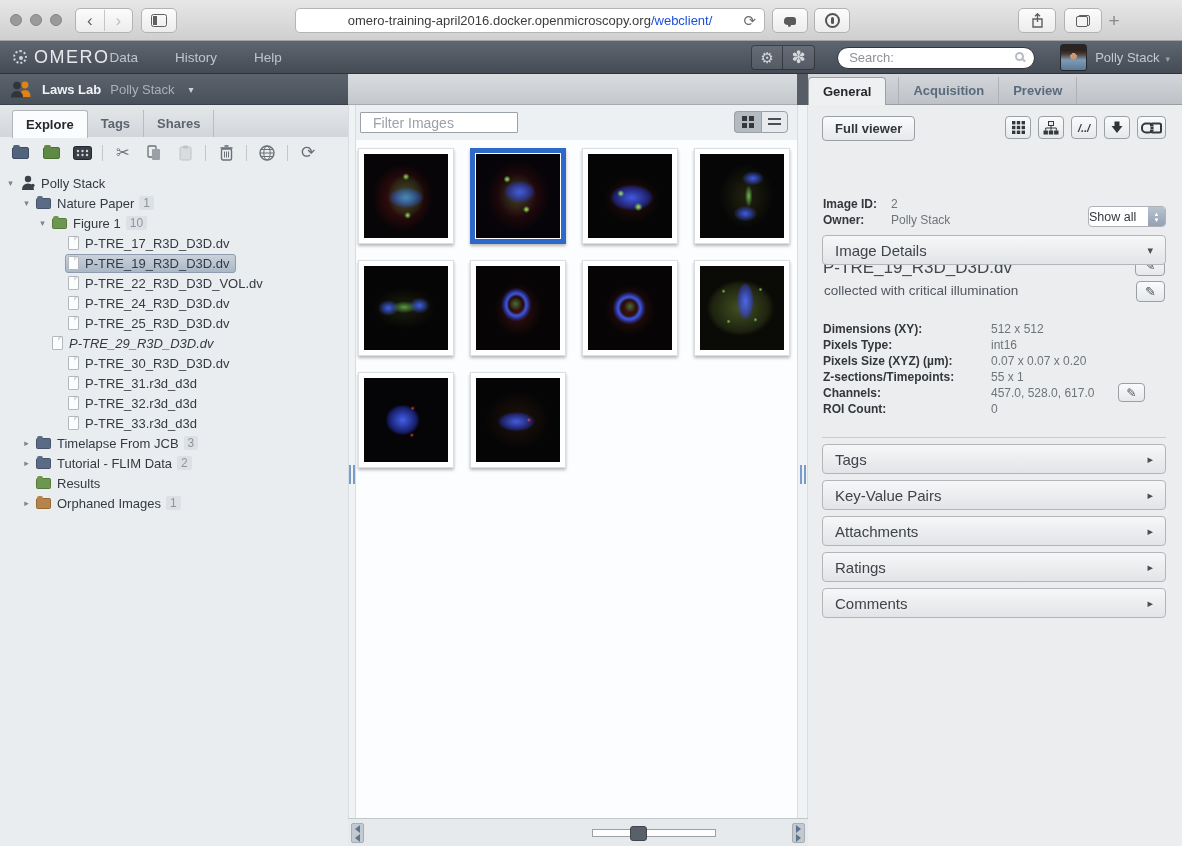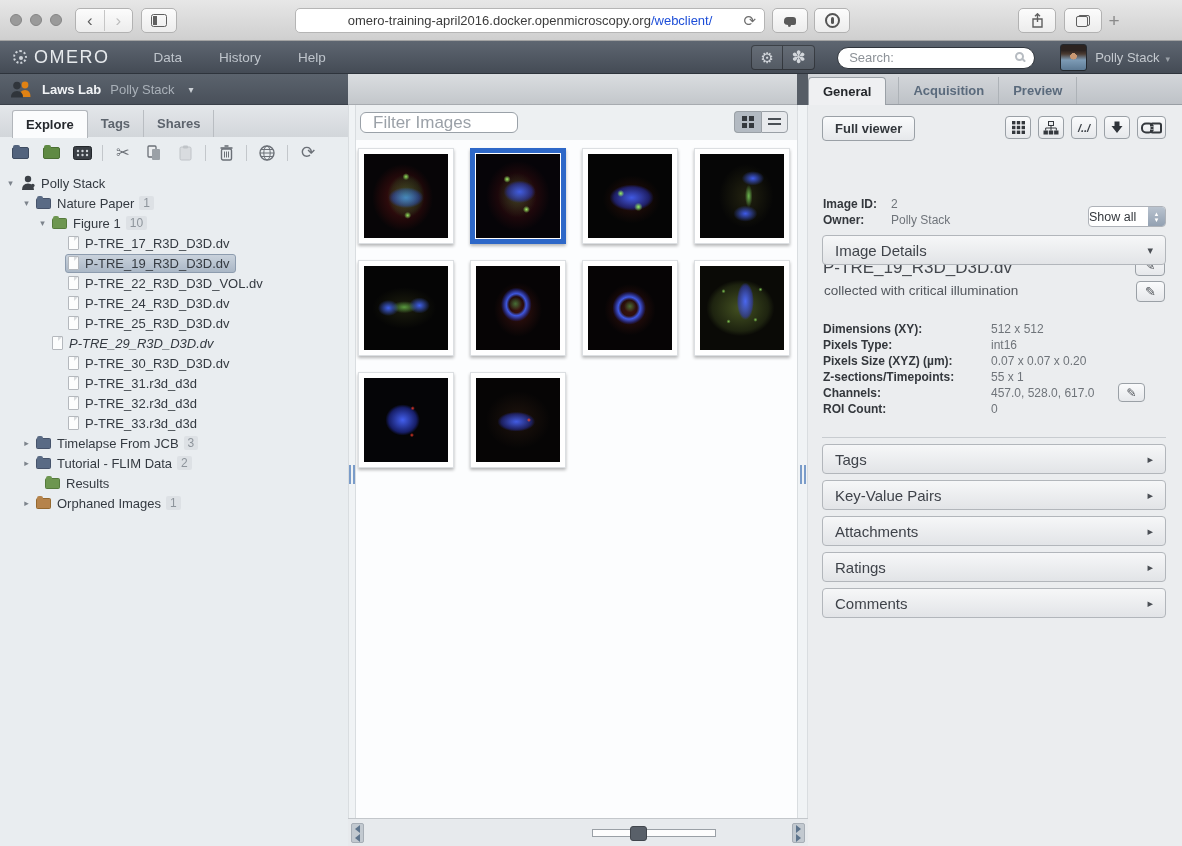--- a/index.html
+++ b/index.html
@@ -40,21 +40,21 @@
     justify-content:center; color:#8a8a8a; font-size:19px; }
 
   
   .oheader { position:absolute; left:0; top:41px; width:1182px; height:33px;
     background:linear-gradient(#5e6671,#444b55); border-bottom:1px solid #2e343c;
     display:flex; align-items:center; }
   .logo { display:flex; align-items:center; margin-left:13px; }
   .logomark { width:14px; height:14px; border:2px dotted #cfd4da; border-radius:50%; position:relative; margin-right:7px; }
   .logomark::after { content:""; position:absolute; left:4px; top:4px; width:4px; height:4px; background:#cfd4da; border-radius:50%; }
   .logotext { color:#e6e9ec; font-size:18px; letter-spacing:1.5px; font-weight:500; }
-  .onav { display:flex; margin-left:44px; gap:37px; }
+  .onav { display:flex; gap:37px; }
   .onav .item { color:#bfc5cc; font-size:13.5px; cursor:default; }
   .hdr-right { position:absolute; right:0; top:0; height:33px; display:flex; align-items:center; }
   .hbtn { width:32px; height:25px; background:rgba(255,255,255,.07); border:1px solid rgba(0,0,0,.4);
     display:flex; align-items:center; justify-content:center; color:#d3d7dc; font-size:15px; }
   .hbtn.gear { border-radius:4px 0 0 4px; }
   .hbtn.apps { border-radius:0 4px 4px 0; border-left:none; font-size:17px; }
   .searchbox { position:relative; margin-left:22px; width:198px; height:22px; background:#fff; border-radius:12px;
     border:1px solid #30353c; }
   .searchbox input { width:100%; height:100%; border:none; outline:none; background:transparent; border-radius:12px;
     padding:0 26px 0 11px; font-size:13px; color:#444; font-family:inherit; }
@@ -125,22 +125,22 @@
   .split { position:absolute; top:105px; bottom:0; background:#f0f3f5; border-left:1px solid #d9dde0; border-right:1px solid #d9dde0; }
   .split-l { left:348px; width:8px; }
   .split-r { left:797px; width:11px; }
   .split-r-top { position:absolute; left:797px; top:74px; width:11px; height:31px; background:#565d66; }
   .grip { position:absolute; left:50%; transform:translateX(-50%); top:360px; width:6px; height:19px;
     border-left:2px solid #7a9cc9; border-right:2px solid #7a9cc9; }
 
   
   .center { position:absolute; left:356px; top:105px; width:441px; height:741px; background:#fcfdfe; }
   .filterrow { height:35px; background:#edf0f2; position:relative; }
-  .filterinput { position:absolute; left:4px; top:7px; width:158px; height:21px; border:1px solid #9aa1a8; border-radius:6px;
-    padding:0 12px; font-size:17px; color:#444; background:#fff; outline:none; font-family:inherit; }
+  .filterinput { position:absolute; left:4px; top:7px; width:158px; height:21px; border:1px solid #9aa1a8; border-radius:1px;
+    padding:0 12px; font-size:14px; color:#444; background:#fff; outline:none; font-family:inherit; }
   .filterinput::placeholder { color:#9ba1a8; opacity:1; }
   .viewtoggle { position:absolute; right:9px; top:6px; display:flex; }
   .vbtn { width:27px; height:22px; border:1px solid #9aa0a6; display:flex; align-items:center; justify-content:center; background:#e8eaed; }
   .vbtn.grid { border-radius:4px 0 0 4px; background:#b3bac2; border-right:none; }
   .vbtn.list { border-radius:0 4px 4px 0; }
   .listglyph { width:13px; height:9px; background:repeating-linear-gradient(#4a4f55 0 2px, transparent 2px 5px); }
 
   .thumbs { position:absolute; left:0; top:35px; right:0; bottom:28px; overflow:hidden;
     display:flex; flex-wrap:wrap; align-content:flex-start; gap:16px; padding:8px 0 0 2px; }
   .card { width:96px; height:96px; background:#fff; border:1px solid #dcdfe2; box-shadow:0 2px 3px rgba(0,0,0,.28);
@@ -465,21 +465,21 @@
         </span>
       </div>
       <div class="trow" style="padding-left: 20px;">
         <span class="caret">▸</span>
         <span class="rowin">
           <span class="ticon ti-folder ti-folder-blue"></span>
           <span class="tlabel">Tutorial - FLIM Data</span>
           <span class="tcount">2</span>
         </span>
       </div>
-      <div class="trow" style="padding-left: 29px;">
+      <div class="trow" style="padding-left: 20px;">
         <span class="caret"></span>
         <span class="rowin">
           <span class="ticon ti-folder ti-folder-green"></span>
           <span class="tlabel">Results</span>
         </span>
       </div>
       <div class="trow" style="padding-left: 20px;">
         <span class="caret">▸</span>
         <span class="rowin">
           <span class="ticon ti-folder ti-folder-orange"></span>

